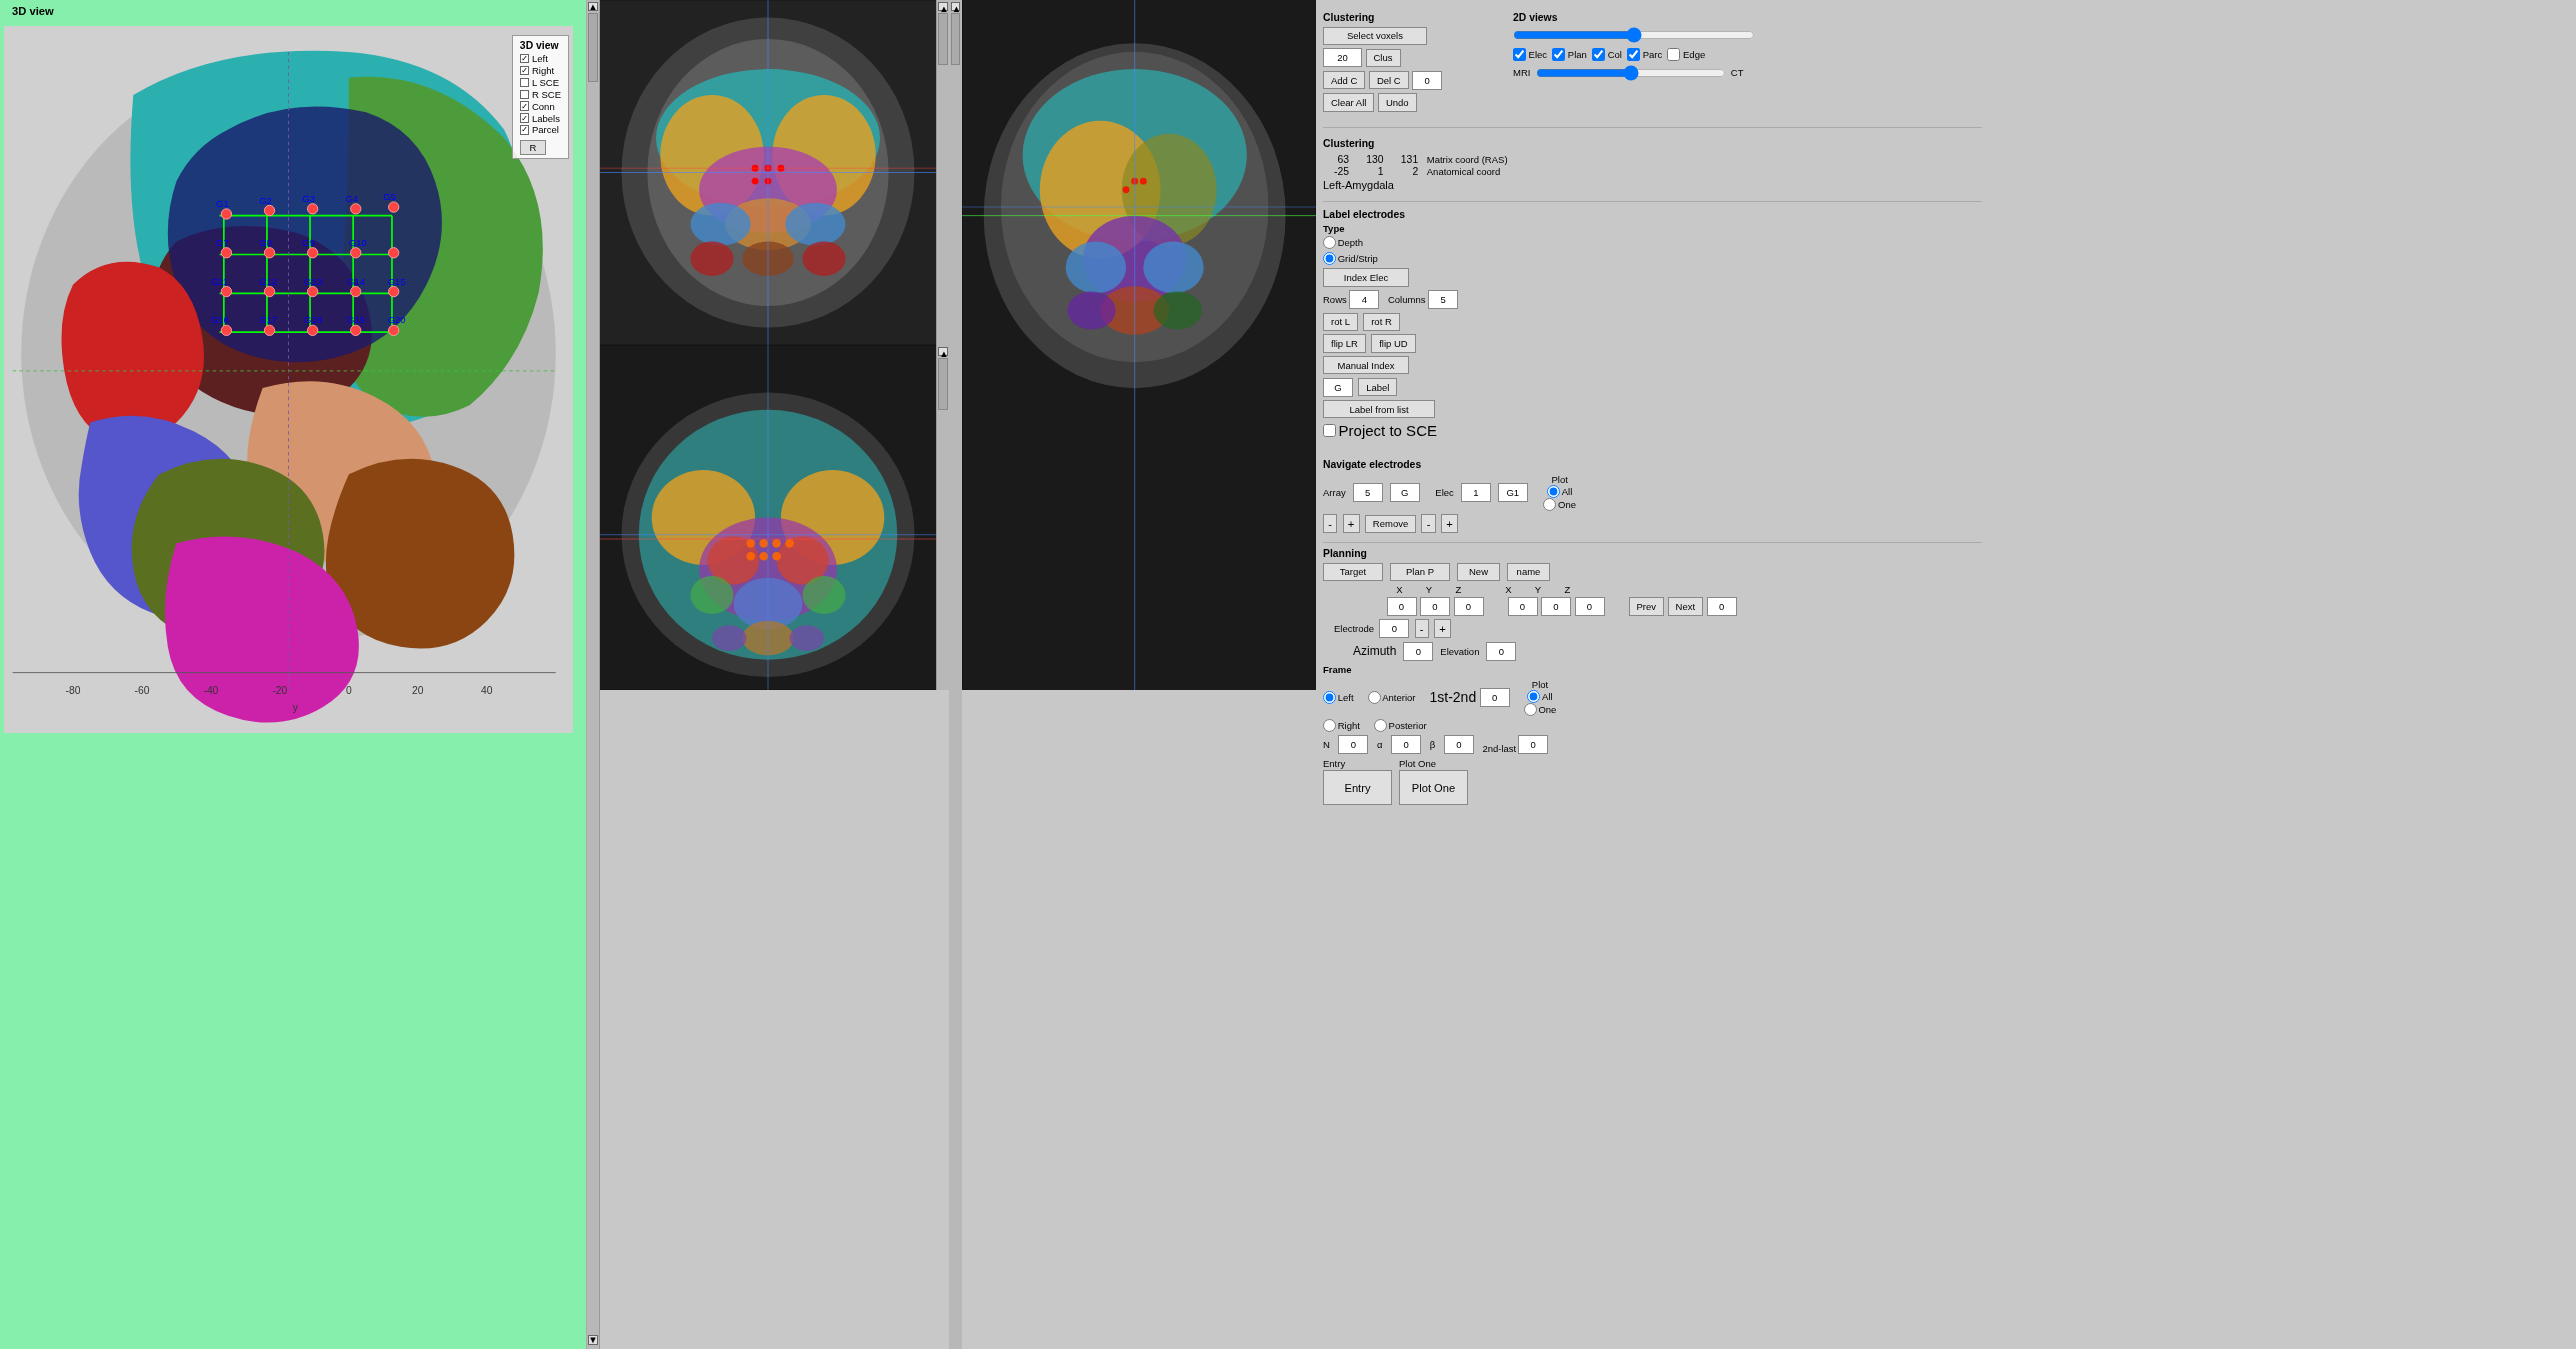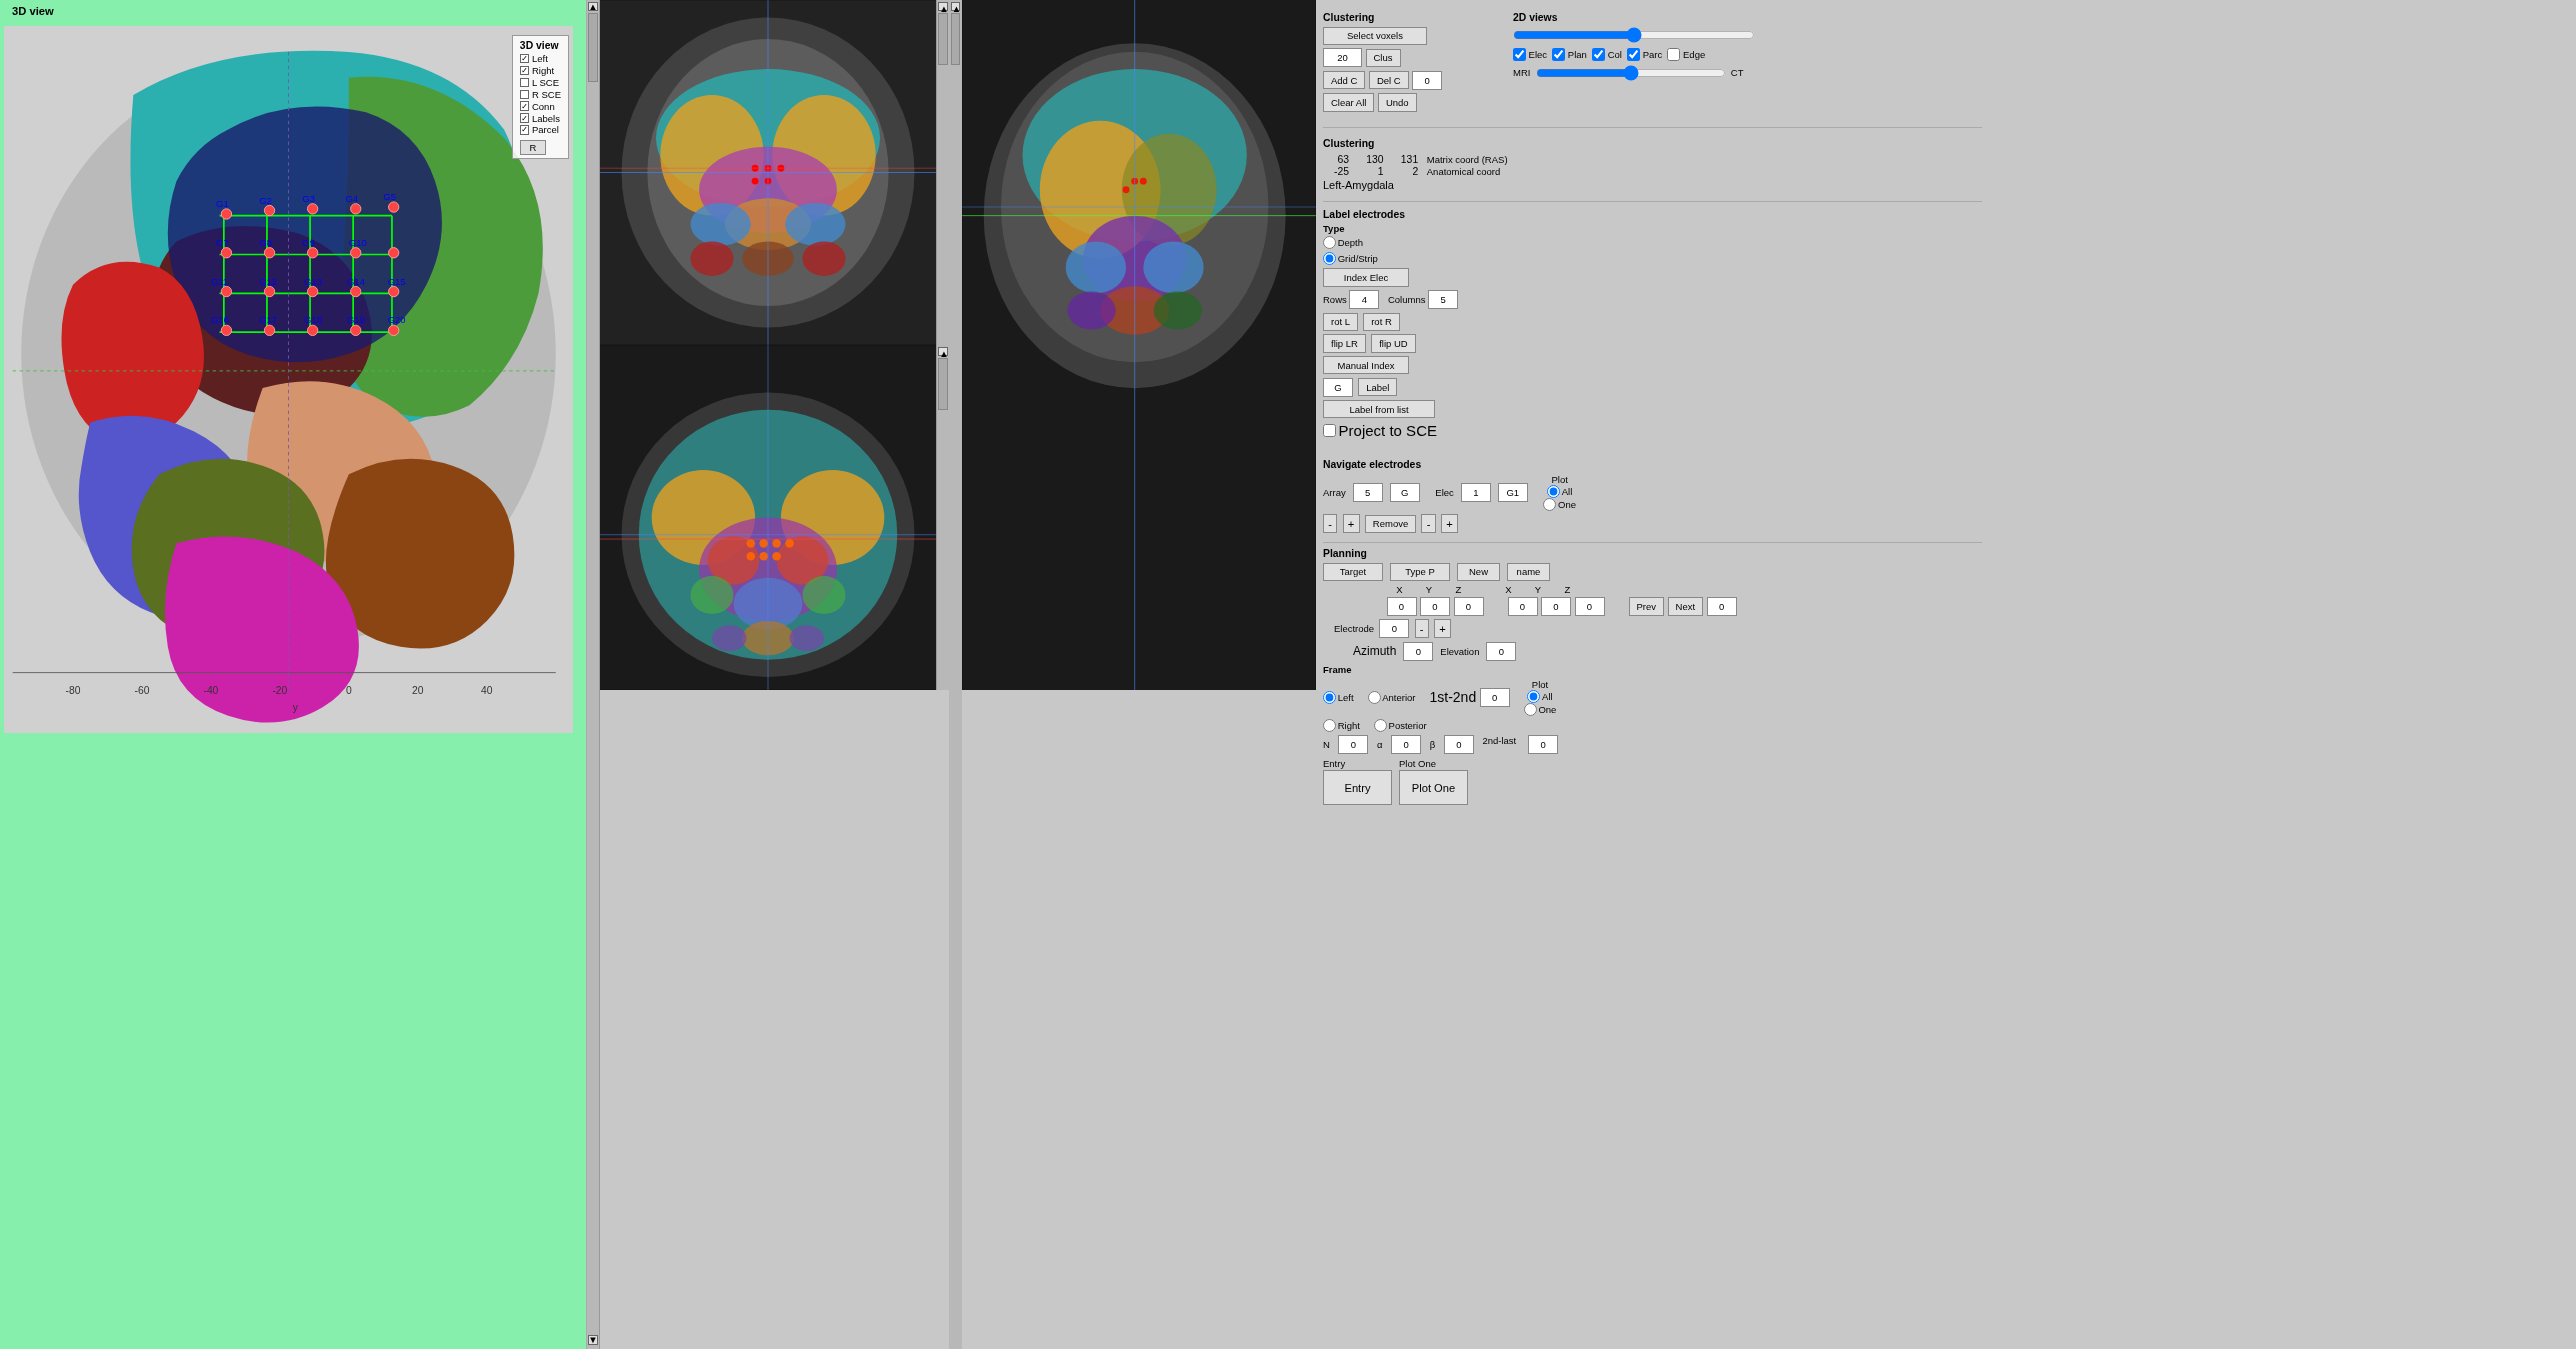--- a/index.html
+++ b/index.html
@@ -633,21 +633,21 @@
           </div>
         </div>
 
         <div class="divider"></div>
 
         <div style="margin-top:5.2px;">
           <div class="section-title">Planning</div>
 
           <div style="display:flex;align-items:center;gap:7px;margin:3.5px 0;">
             <button class="btn" style="width:60px;">Target</button>
-            <button class="btn" style="width:60px;">Type P</button>
+            <button class="btn" style="width:60px;">Plan P</button>
             <button class="btn" style="width:43px;">New</button>
             <button class="btn" style="width:43px;">name</button>
           </div>
 
           <div style="display:flex;align-items:center;gap:3.5px;margin:1.7px 0;">
             <span style="width:60px;"></span>
             <span style="width:26px;text-align:center;font-size:9.5px;">X</span>
             <span style="width:26px;text-align:center;font-size:9.5px;">Y</span>
             <span style="width:26px;text-align:center;font-size:9.5px;">Z</span>
             <span style="width:17px;"></span>
@@ -724,21 +724,21 @@
             </div>
           </div>
 
           <div style="display:flex;align-items:center;gap:8.6px;margin:3.5px 0;">
             <span style="font-size:9.5px;">N</span>
             <input class="input-narrow" type="text" value="0" style="">
             <span style="font-size:9.5px;">α</span>
             <input class="input-narrow" type="text" value="0" style="">
             <span style="font-size:9.5px;">β</span>
             <input class="input-narrow" type="text" value="0" style="">
-            <div style="display:flex;align-items:flex-start;gap:12px;">
+            <div style="display:flex;align-items:flex-end;gap:2px;">
               <span style="font-size:9.5px;">2nd-last</span>
               <input class="input-narrow" type="text" value="0" style="">
             </div>
           </div>
 
           <div style="display:flex;align-items:center;gap:7px;margin:3.5px 0;">
             <div style="display:flex;flex-direction:column;gap:1.7px;">
               <span style="font-size:9.5px;">Entry</span>
               <button class="btn" style="width:69px;height:35px;font-size:11.2px;">Entry</button>
             </div>

